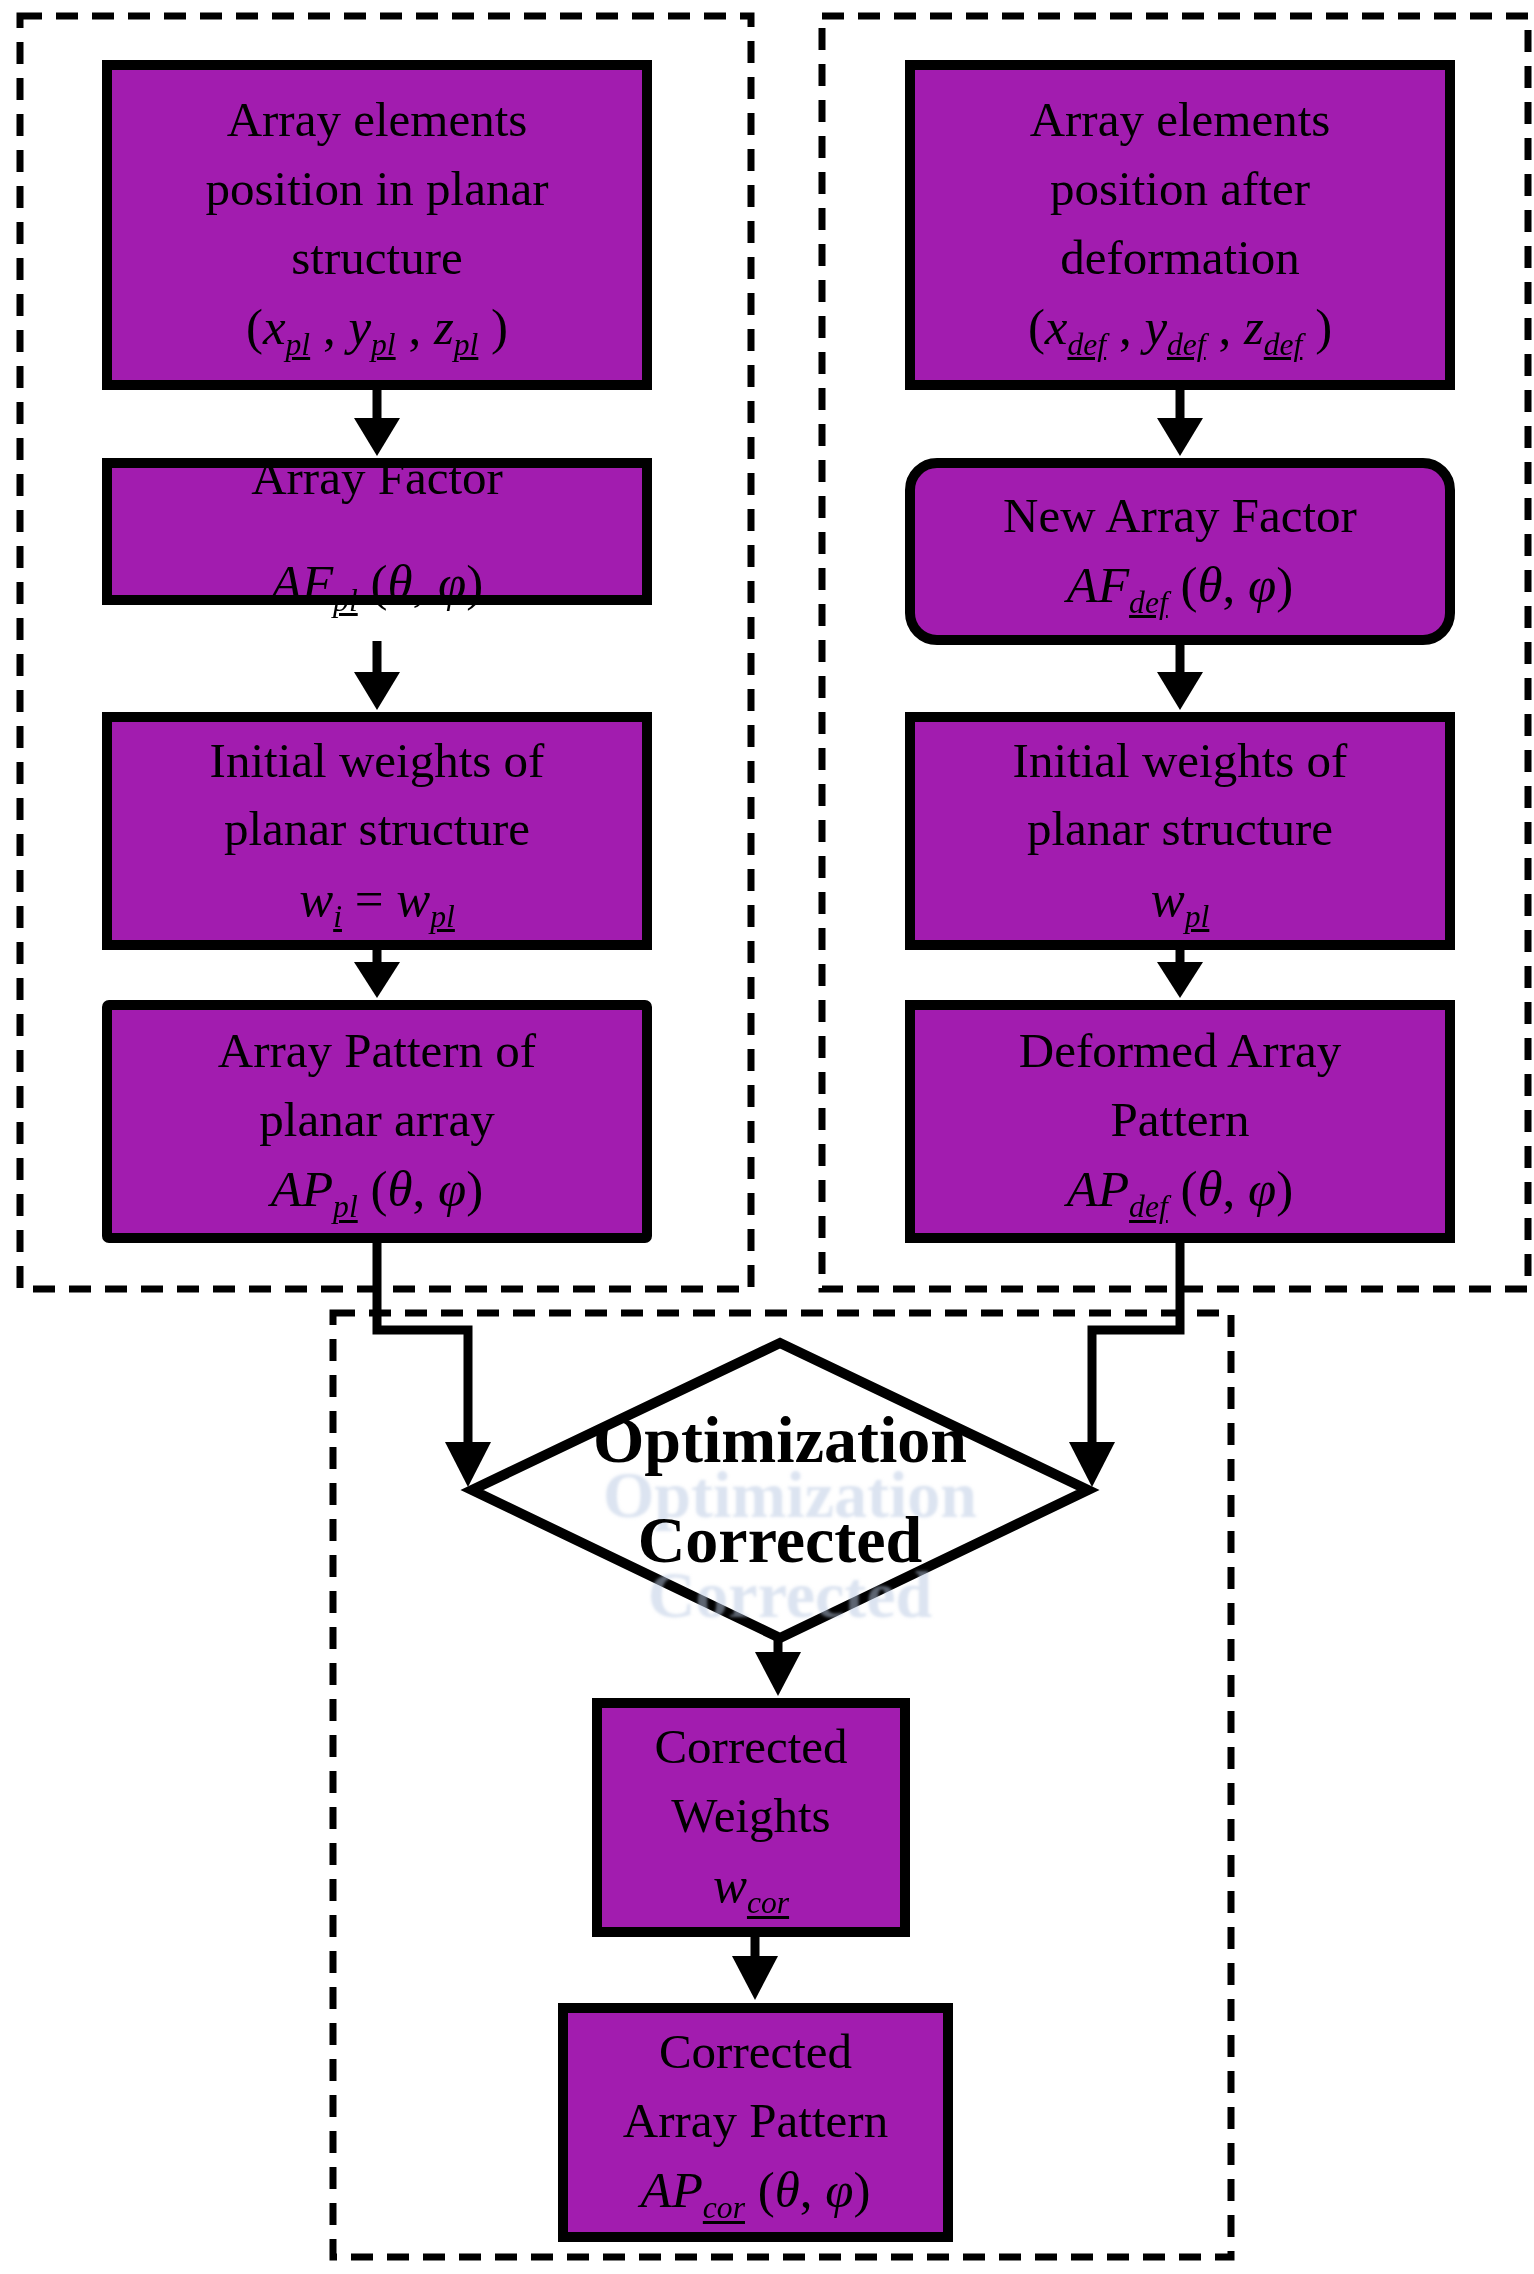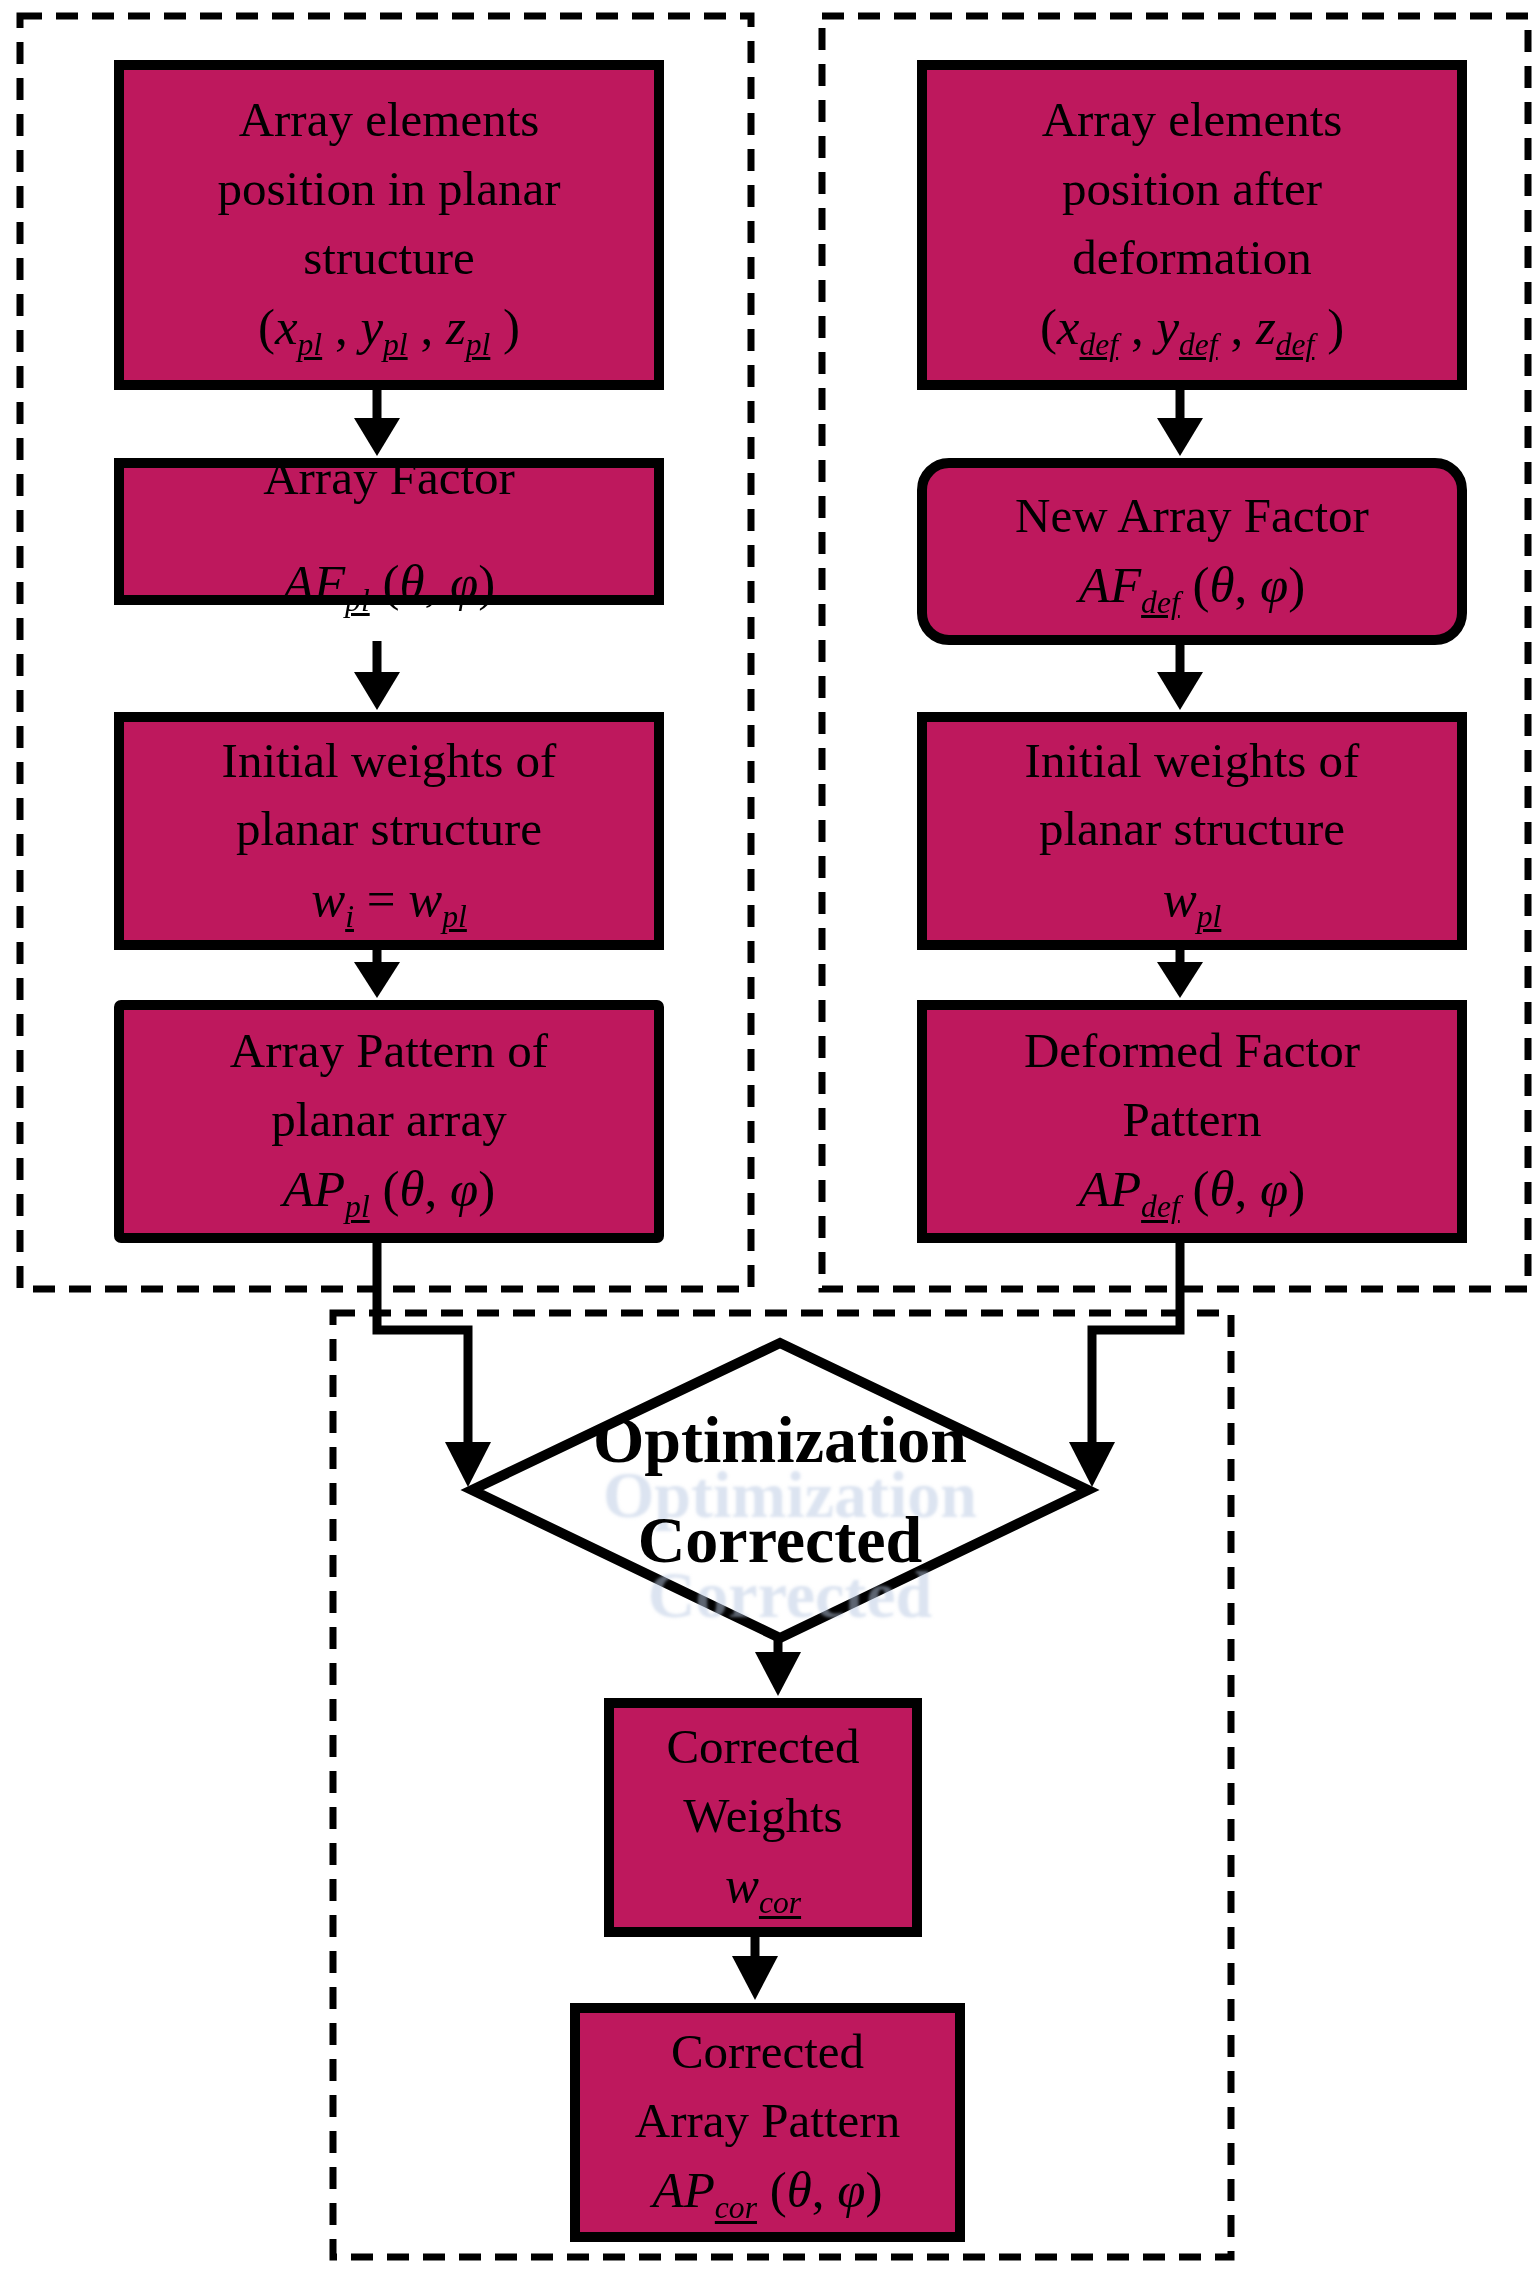--- a/index.html
+++ b/index.html
@@ -10,29 +10,28 @@
     background:#ffffff;
     font-family:"Liberation Serif", serif;
     color:#000;
     overflow:hidden;
   }
   .layer{position:absolute;left:0;top:0;}
   .box{
     position:absolute;
     box-sizing:border-box;
     border:10px solid #000;
-    background:#be185d;
+    background:#a21caf;
     display:flex;
     flex-direction:column;
     align-items:center;
     justify-content:center;
     text-align:center;
     font-size:49px;
     line-height:1.40;
-    margin-left:12px;
   }
   .line{white-space:nowrap;}
   .formula{font-size:51px;white-space:nowrap;}
   .it{font-style:italic;}
   sub{font-size:.62em;line-height:0;text-decoration:underline;}
   .diamond-label{
     position:absolute;
     left:472px; top:1392px;
     width:616px; height:196px;
     display:flex;
@@ -131,21 +130,21 @@
     <div class="line formula"><span class="it">AF</span><sub class="it">def</sub><span> (</span><span class="it">θ</span><span>, </span><span class="it">φ</span><span>)</span></div>
   </div>
 
   <div class="box" style="left:905px;top:712px;width:550px;height:238px;">
     <div class="line">Initial weights of</div>
     <div class="line">planar structure</div>
     <div class="line formula"><span class="it">w</span><sub class="it">pl</sub></div>
   </div>
 
   <div class="box" style="left:905px;top:1000px;width:550px;height:243px;">
-    <div class="line">Deformed Factor</div>
+    <div class="line">Deformed Array</div>
     <div class="line">Pattern</div>
     <div class="line formula"><span class="it">AP</span><sub class="it">def</sub><span> (</span><span class="it">θ</span><span>, </span><span class="it">φ</span><span>)</span></div>
   </div>
 
   <div class="diamond-label">
     <div class="line">Optimization</div>
     <div class="line">Corrected</div>
   </div>
 
   <div class="box" style="left:592px;top:1698px;width:318px;height:239px;">

